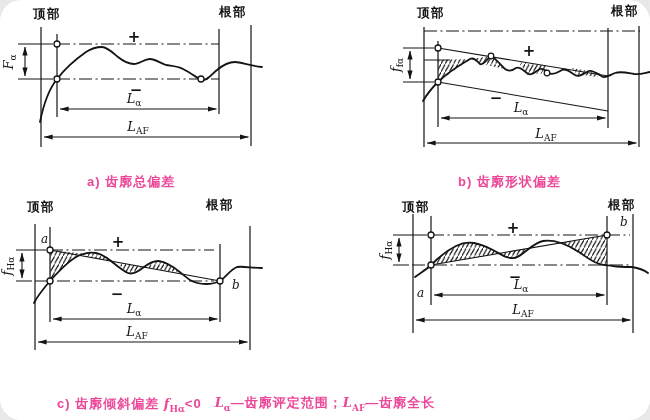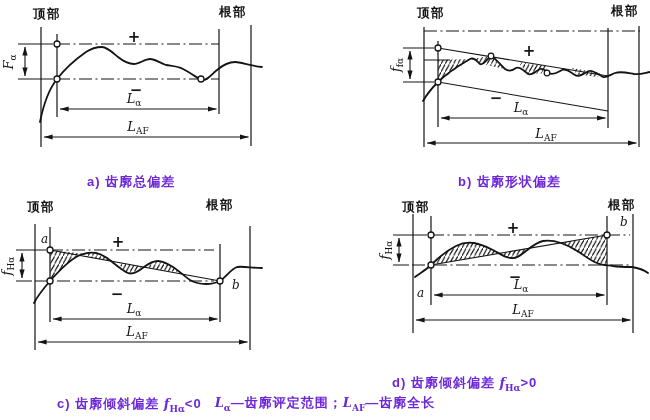--- a/index.html
+++ b/index.html
@@ -1,35 +1,35 @@
 <!DOCTYPE html>
 <html><head>
 <meta charset="utf-8">
 <style>
   html,body{margin:0;padding:0;background:#e8e8e8;}
   .stage{
     position:relative;width:650px;height:420px;background:#ffffff;
-    font-family:"Liberation Sans",sans-serif;overflow:hidden;
+    font-family:"Liberation Sans",sans-serif;overflow:hidden;border-radius:21px;
   }
   svg text{fill:#141414;}
   .cjk{font-family:"Liberation Sans",sans-serif;font-weight:bold;font-size:12.5px;letter-spacing:1.5px;}
   .sign{font-family:"DejaVu Sans",sans-serif;font-weight:bold;font-size:15px;text-anchor:middle;}
   .math{font-family:"DejaVu Serif",serif;font-style:italic;font-size:13px;}
   .mid{text-anchor:middle;}
   .sub{font-size:9px;font-style:normal;}
   .pt{font-family:"DejaVu Serif",serif;font-style:italic;font-size:12px;}
   .ln{stroke:#141414;stroke-width:1.2;fill:none;}
   .thin{stroke-width:1;}
   .dd{stroke:#141414;stroke-width:1.2;fill:none;stroke-dasharray:13,3.5,2,3.5;}
   .dim{stroke:#141414;stroke-width:1.1;fill:none;}
   .curve{stroke:#141414;stroke-width:1.8;fill:none;stroke-linecap:round;}
   .mean{stroke:#141414;stroke-width:1.1;fill:none;}
   .hatch{fill:url(#ht);stroke:none;}
   .cap{
-    position:absolute;font-weight:bold;font-size:13px;color:#6d28d9;
+    position:absolute;font-weight:bold;font-size:13px;color:#ec4899;
     letter-spacing:1px;white-space:nowrap;line-height:1.15;
   }
   .cap i,.cap .mathtxt{font-family:"DejaVu Serif",serif;font-style:italic;font-weight:bold;letter-spacing:0;}
   .cap sub{font-size:9px;font-style:normal;font-family:"DejaVu Serif",serif;letter-spacing:0;}
   .footnote{left:0;right:0;text-align:center;}
 </style>
 </head>
 <body>
 
 <div class="stage">
@@ -143,20 +143,17 @@
 
 <div class="cap" style="left:87px;top:175px;">
   <span>a) 齿廓总偏差</span>
 </div>
 <div class="cap" style="left:458px;top:175px;text-align:right;">
   <span>b) 齿廓形状偏差</span>
 </div>
 <div class="cap" style="left:57px;top:376px;margin-top:21px;">
   <span>c) 齿廓倾斜偏差 </span><i>f</i><sub>Hα</sub><span>&lt;0</span>
 </div>
-<div class="cap" style="left:392px;top:376px;">
-  <span>d) 齿廓倾斜偏差 </span><i>f</i><sub>Hα</sub><span>&gt;0</span>
-</div>
 <div class="cap footnote" style="top:396px;">
   <i>L</i><sub>α</sub><span>—齿廓评定范围；</span><i>L</i><sub>AF</sub><span>—齿廓全长</span>
 </div>
 
 </div>
 
 </body></html>

